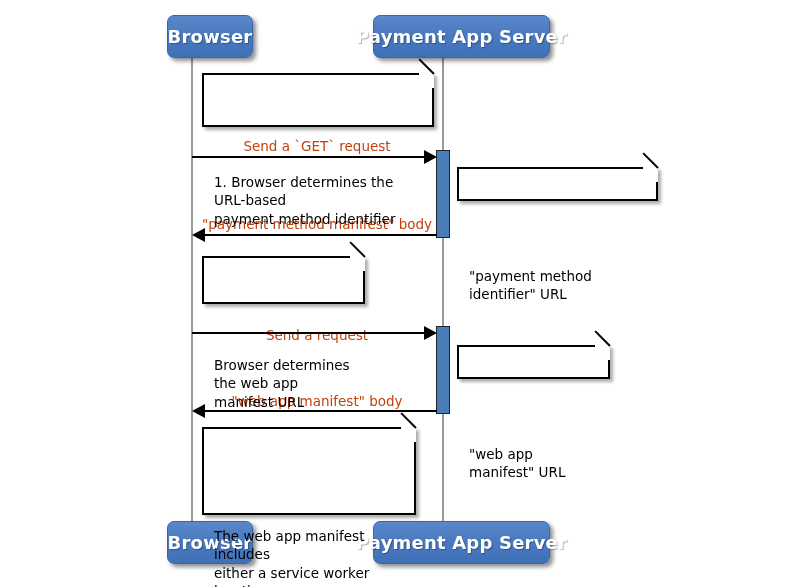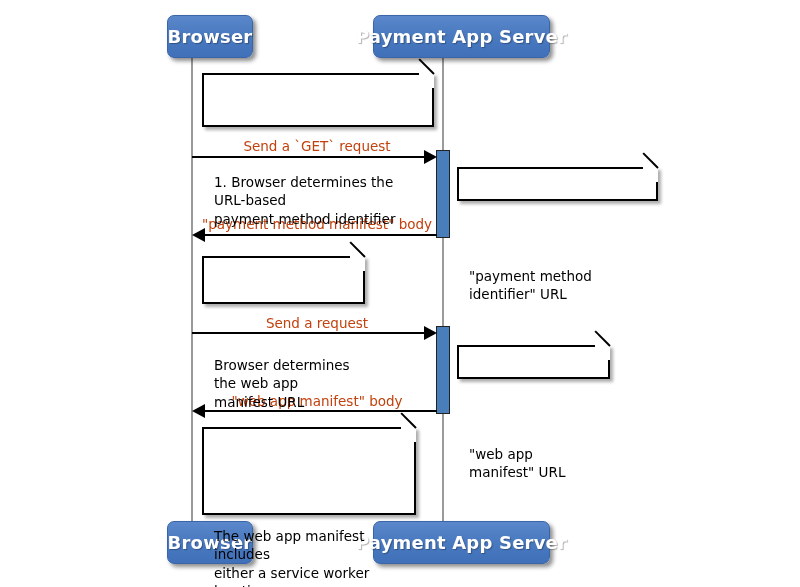--- a/index.html
+++ b/index.html
@@ -173,21 +173,21 @@
     <span class="fold-bg"></span>
     <span class="fold-edge-v"></span>
     <span class="fold-edge-h"></span>
     <span class="fold-line"></span>
     <span class="note-text">Browser determines
 the web app manifest URL</span>
   </div>
 
   <div class="activation" style="left:436px; top:326px; height:88px;"></div>
 
-  <div class="msg-label" style="left:192px; top:316px; width:250px;">Send a request</div>
+  <div class="msg-label" style="left:192px; top:328px; width:250px;">Send a request</div>
   <div class="msg-line" style="left:192px; top:332px; width:236px;"></div>
   <div class="arrowhead arrow-right" style="left:424px; top:326px;"></div>
 
   <div class="note" style="left:457px; top:345px; width:153px; height:34px;">
     <span class="fold-bg"></span>
     <span class="fold-edge-v"></span>
     <span class="fold-edge-h"></span>
     <span class="fold-line"></span>
     <span class="note-text">"web app manifest" URL</span>
   </div>

